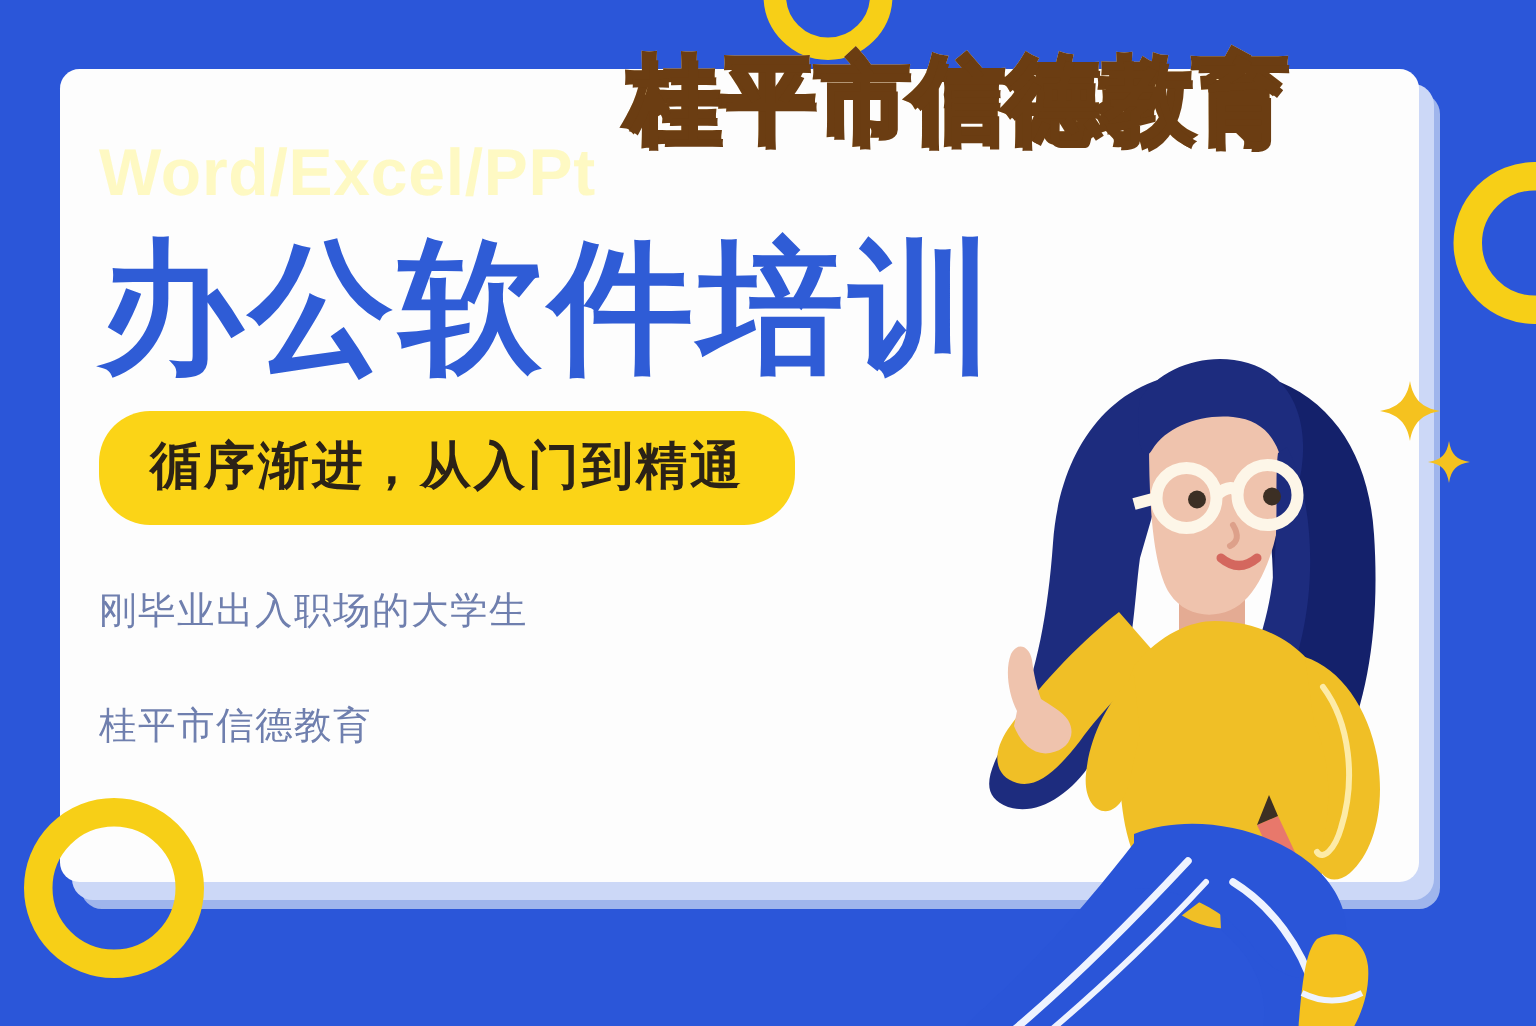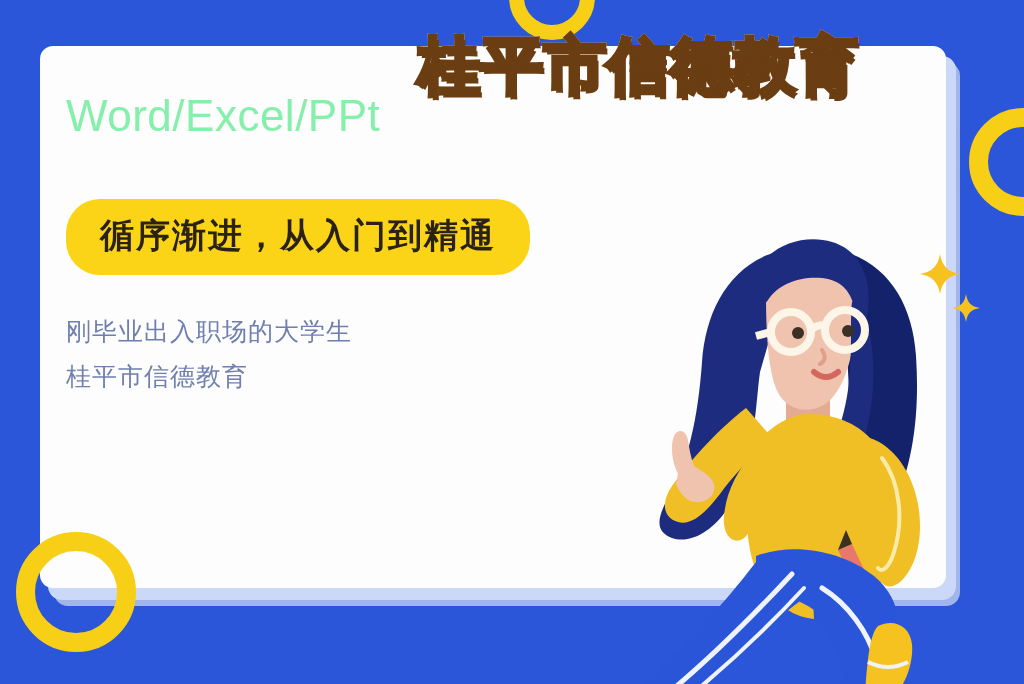--- a/index.html
+++ b/index.html
@@ -41,41 +41,42 @@
     -webkit-text-stroke:4px #6b3d12;
     paint-order:stroke fill;
     text-shadow:3px 4px 0 #6b3d12;
     white-space:nowrap;
     z-index:40;
   }
 
   
   .content{position:absolute;left:66px;top:92px;width:700px;z-index:20;}
   .kicker{
-    font-size:44px;font-weight:400;color:#86efac;letter-spacing:0.5px;
+    font-size:44px;font-weight:700;color:#fef9c3;letter-spacing:0.5px;
     line-height:1.1;margin:0 0 14px 0;
   }
   .headline{
     font-family:"DejaVu Sans","Liberation Sans",sans-serif;
     font-size:96px;font-weight:700;color:#2f5cd6;letter-spacing:4px;
     line-height:1.08;margin:0;white-space:nowrap;
   }
   .badge{
-    display:inline-block;margin-top:45px;
+    display:inline-block;margin-top:16px;
     background:#fbd417;border-radius:34px;
     padding:14px 34px 16px 34px;
     font-family:"DejaVu Sans","Liberation Sans",sans-serif;
     font-size:34px;font-weight:700;color:#2b2217;letter-spacing:2px;
     white-space:nowrap;
   }
   .subtext{margin-top:34px;}
   .subline{
     font-family:"DejaVu Sans","Liberation Sans",sans-serif;
     font-size:25px;color:#6f7fae;letter-spacing:1px;line-height:1.8;
     white-space:nowrap;
+    margin-top:32px;
   }
 
   
   .sparkle{position:absolute;z-index:25;}
   .sparkle-1{left:918px;top:252px;}
   .sparkle-2{left:950px;top:292px;}
 
   
   .illus{position:absolute;left:560px;top:232px;width:464px;height:452px;z-index:22;}
 </style>
@@ -149,20 +150,21 @@
 
   <svg class="sparkle sparkle-1" width="44" height="44" viewBox="0 0 44 44">
     <path d="M22 2 C24 14 30 20 42 22 C30 24 24 30 22 42 C20 30 14 24 2 22 C14 20 20 14 22 2 Z" fill="#f5c21f"></path>
   </svg>
   <svg class="sparkle sparkle-2" width="32" height="32" viewBox="0 0 32 32">
     <path d="M16 2 C17.5 11 21 14.5 30 16 C21 17.5 17.5 21 16 30 C14.5 21 11 17.5 2 16 C11 14.5 14.5 11 16 2 Z" fill="#f5c21f"></path>
   </svg>
 
   <div class="content">
     <div class="kicker">Word/Excel/PPt</div>
+    <div class="headline">办公软件培训</div>
     <div class="badge">循序渐进，从入门到精通</div>
     <div class="subtext">
       <div class="subline">刚毕业出入职场的大学生</div>
       <div class="subline">桂平市信德教育</div>
     </div>
   </div>
 
   <div class="watermark">桂平市信德教育</div>
 
 </div>

